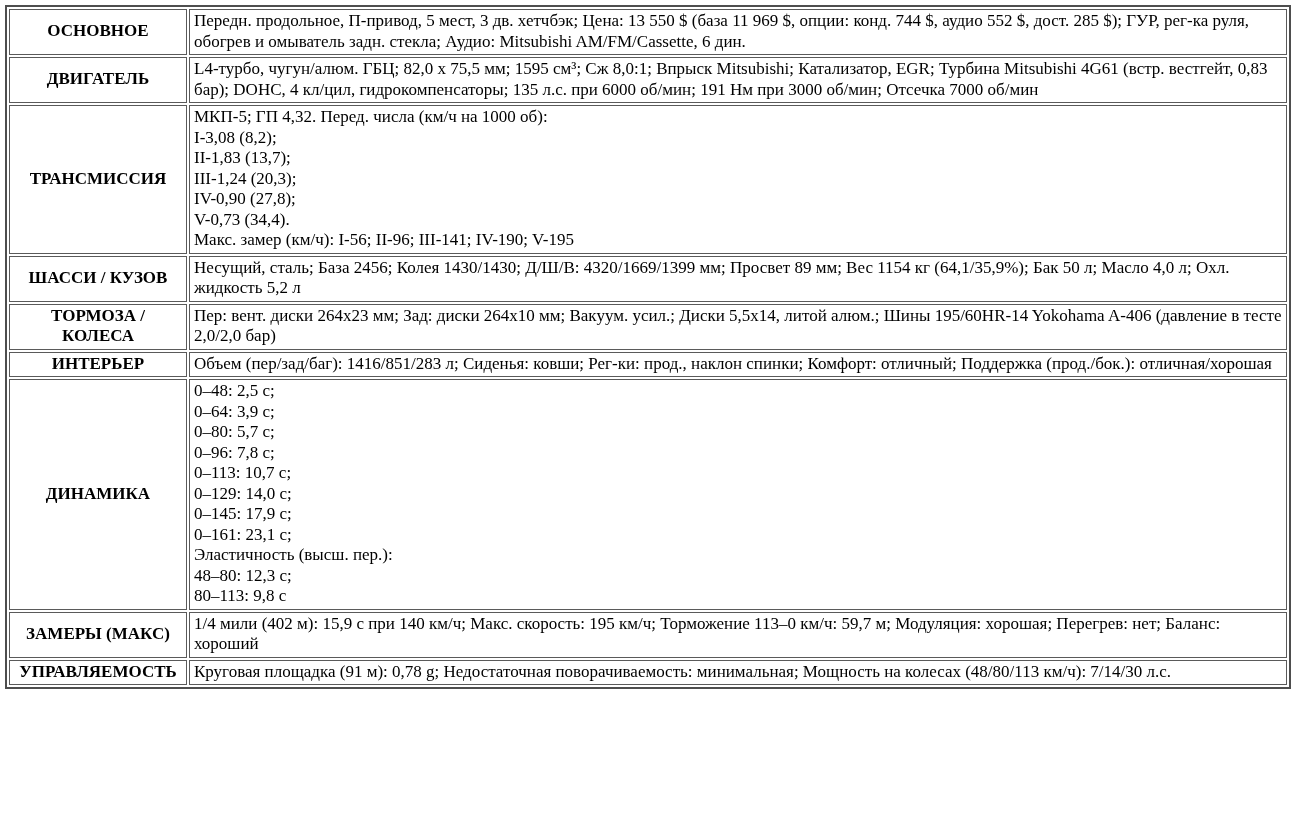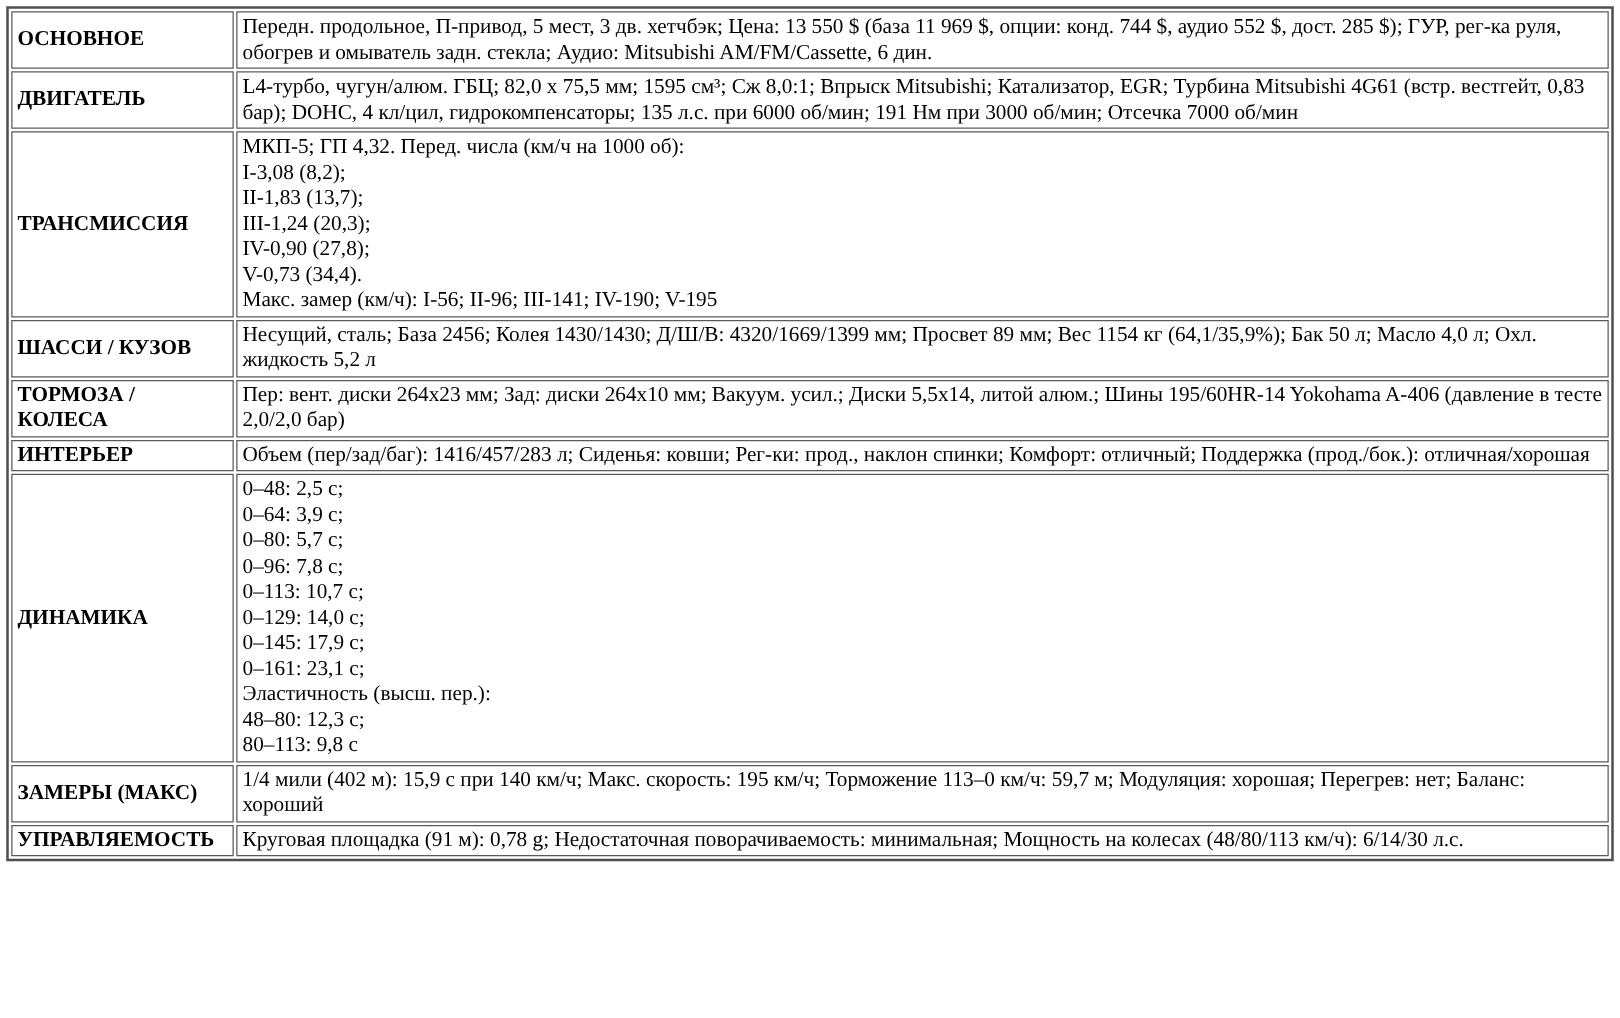--- a/index.html
+++ b/index.html
@@ -28,20 +28,21 @@
     font-size: 17px;
     line-height: 20.5px;
     color: #000000;
     vertical-align: middle;
     white-space: pre-line;
     overflow: hidden;
   }
   td.label {
     width: 168px;
     font-weight: bold;
+    text-align: center;
   }
   td.content {
     font-weight: normal;
   }
 </style>
 </head>
 <body>
 
 <table class="specs">
   <tbody>
@@ -67,21 +68,21 @@
       <td class="label">ШАССИ / КУЗОВ</td>
       <td class="content">Несущий, сталь; База 2456; Колея 1430/1430; Д/Ш/В: 4320/1669/1399 мм; Просвет 89 мм; Вес 1154 кг (64,1/35,9%); Бак 50 л; Масло 4,0 л; Охл. жидкость 5,2 л</td>
     </tr>
     <tr>
       <td class="label">ТОРМОЗА /
 КОЛЕСА</td>
       <td class="content">Пер: вент. диски 264x23 мм; Зад: диски 264x10 мм; Вакуум. усил.; Диски 5,5x14, литой алюм.; Шины 195/60HR-14 Yokohama A-406 (давление в тесте 2,0/2,0 бар)</td>
     </tr>
     <tr>
       <td class="label">ИНТЕРЬЕР</td>
-      <td class="content">Объем (пер/зад/баг): 1416/457/283 л; Сиденья: ковши; Рег-ки: прод., наклон спинки; Комфорт: отличный; Поддержка (прод./бок.): отличная/хорошая</td>
+      <td class="content">Объем (пер/зад/баг): 1416/851/283 л; Сиденья: ковши; Рег-ки: прод., наклон спинки; Комфорт: отличный; Поддержка (прод./бок.): отличная/хорошая</td>
     </tr>
     <tr>
       <td class="label">ДИНАМИКА</td>
       <td class="content">0–48: 2,5 с;
 0–64: 3,9 с;
 0–80: 5,7 с;
 0–96: 7,8 с;
 0–113: 10,7 с;
 0–129: 14,0 с;
 0–145: 17,9 с;
@@ -89,16 +90,16 @@
 Эластичность (высш. пер.):
 48–80: 12,3 с;
 80–113: 9,8 с</td>
     </tr>
     <tr>
       <td class="label">ЗАМЕРЫ (МАКС)</td>
       <td class="content">1/4 мили (402 м): 15,9 с при 140 км/ч; Макс. скорость: 195 км/ч; Торможение 113–0 км/ч: 59,7 м; Модуляция: хорошая; Перегрев: нет; Баланс: хороший</td>
     </tr>
     <tr>
       <td class="label">УПРАВЛЯЕМОСТЬ</td>
-      <td class="content">Круговая площадка (91 м): 0,78 g; Недостаточная поворачиваемость: минимальная; Мощность на колесах (48/80/113 км/ч): 6/14/30 л.с.</td>
+      <td class="content">Круговая площадка (91 м): 0,78 g; Недостаточная поворачиваемость: минимальная; Мощность на колесах (48/80/113 км/ч): 7/14/30 л.с.</td>
     </tr>
   </tbody>
 </table>
 
 </body></html>

